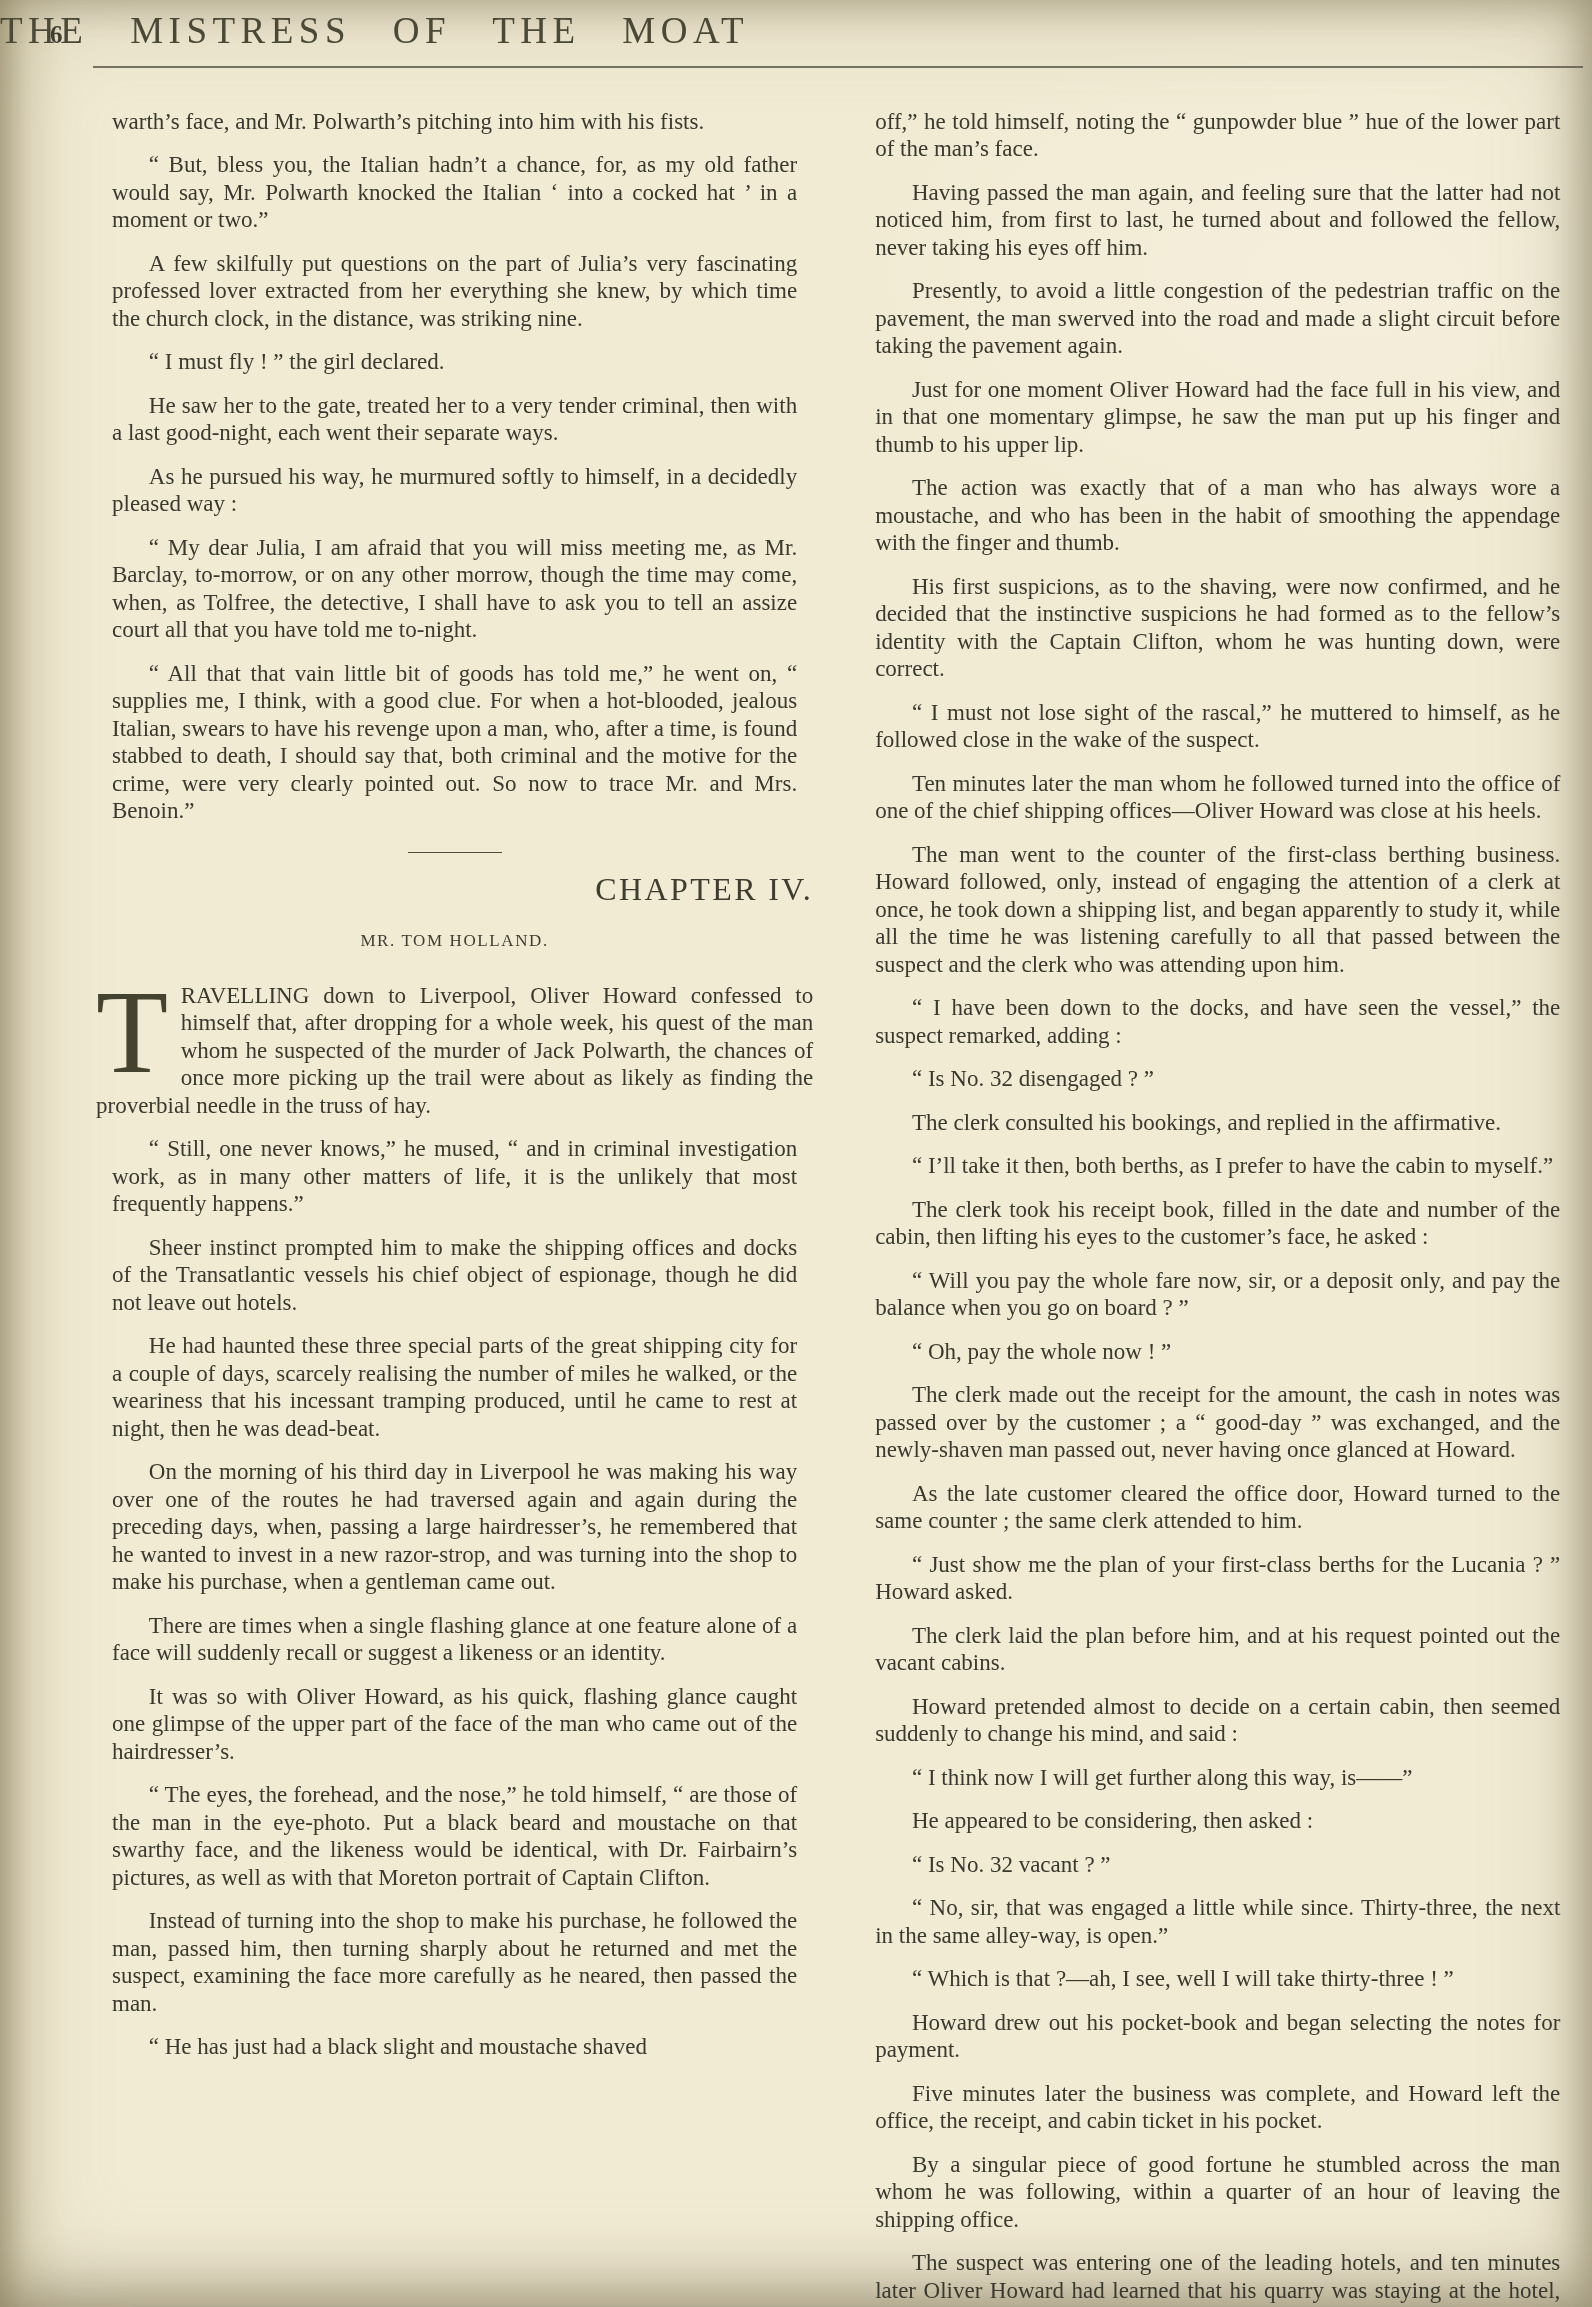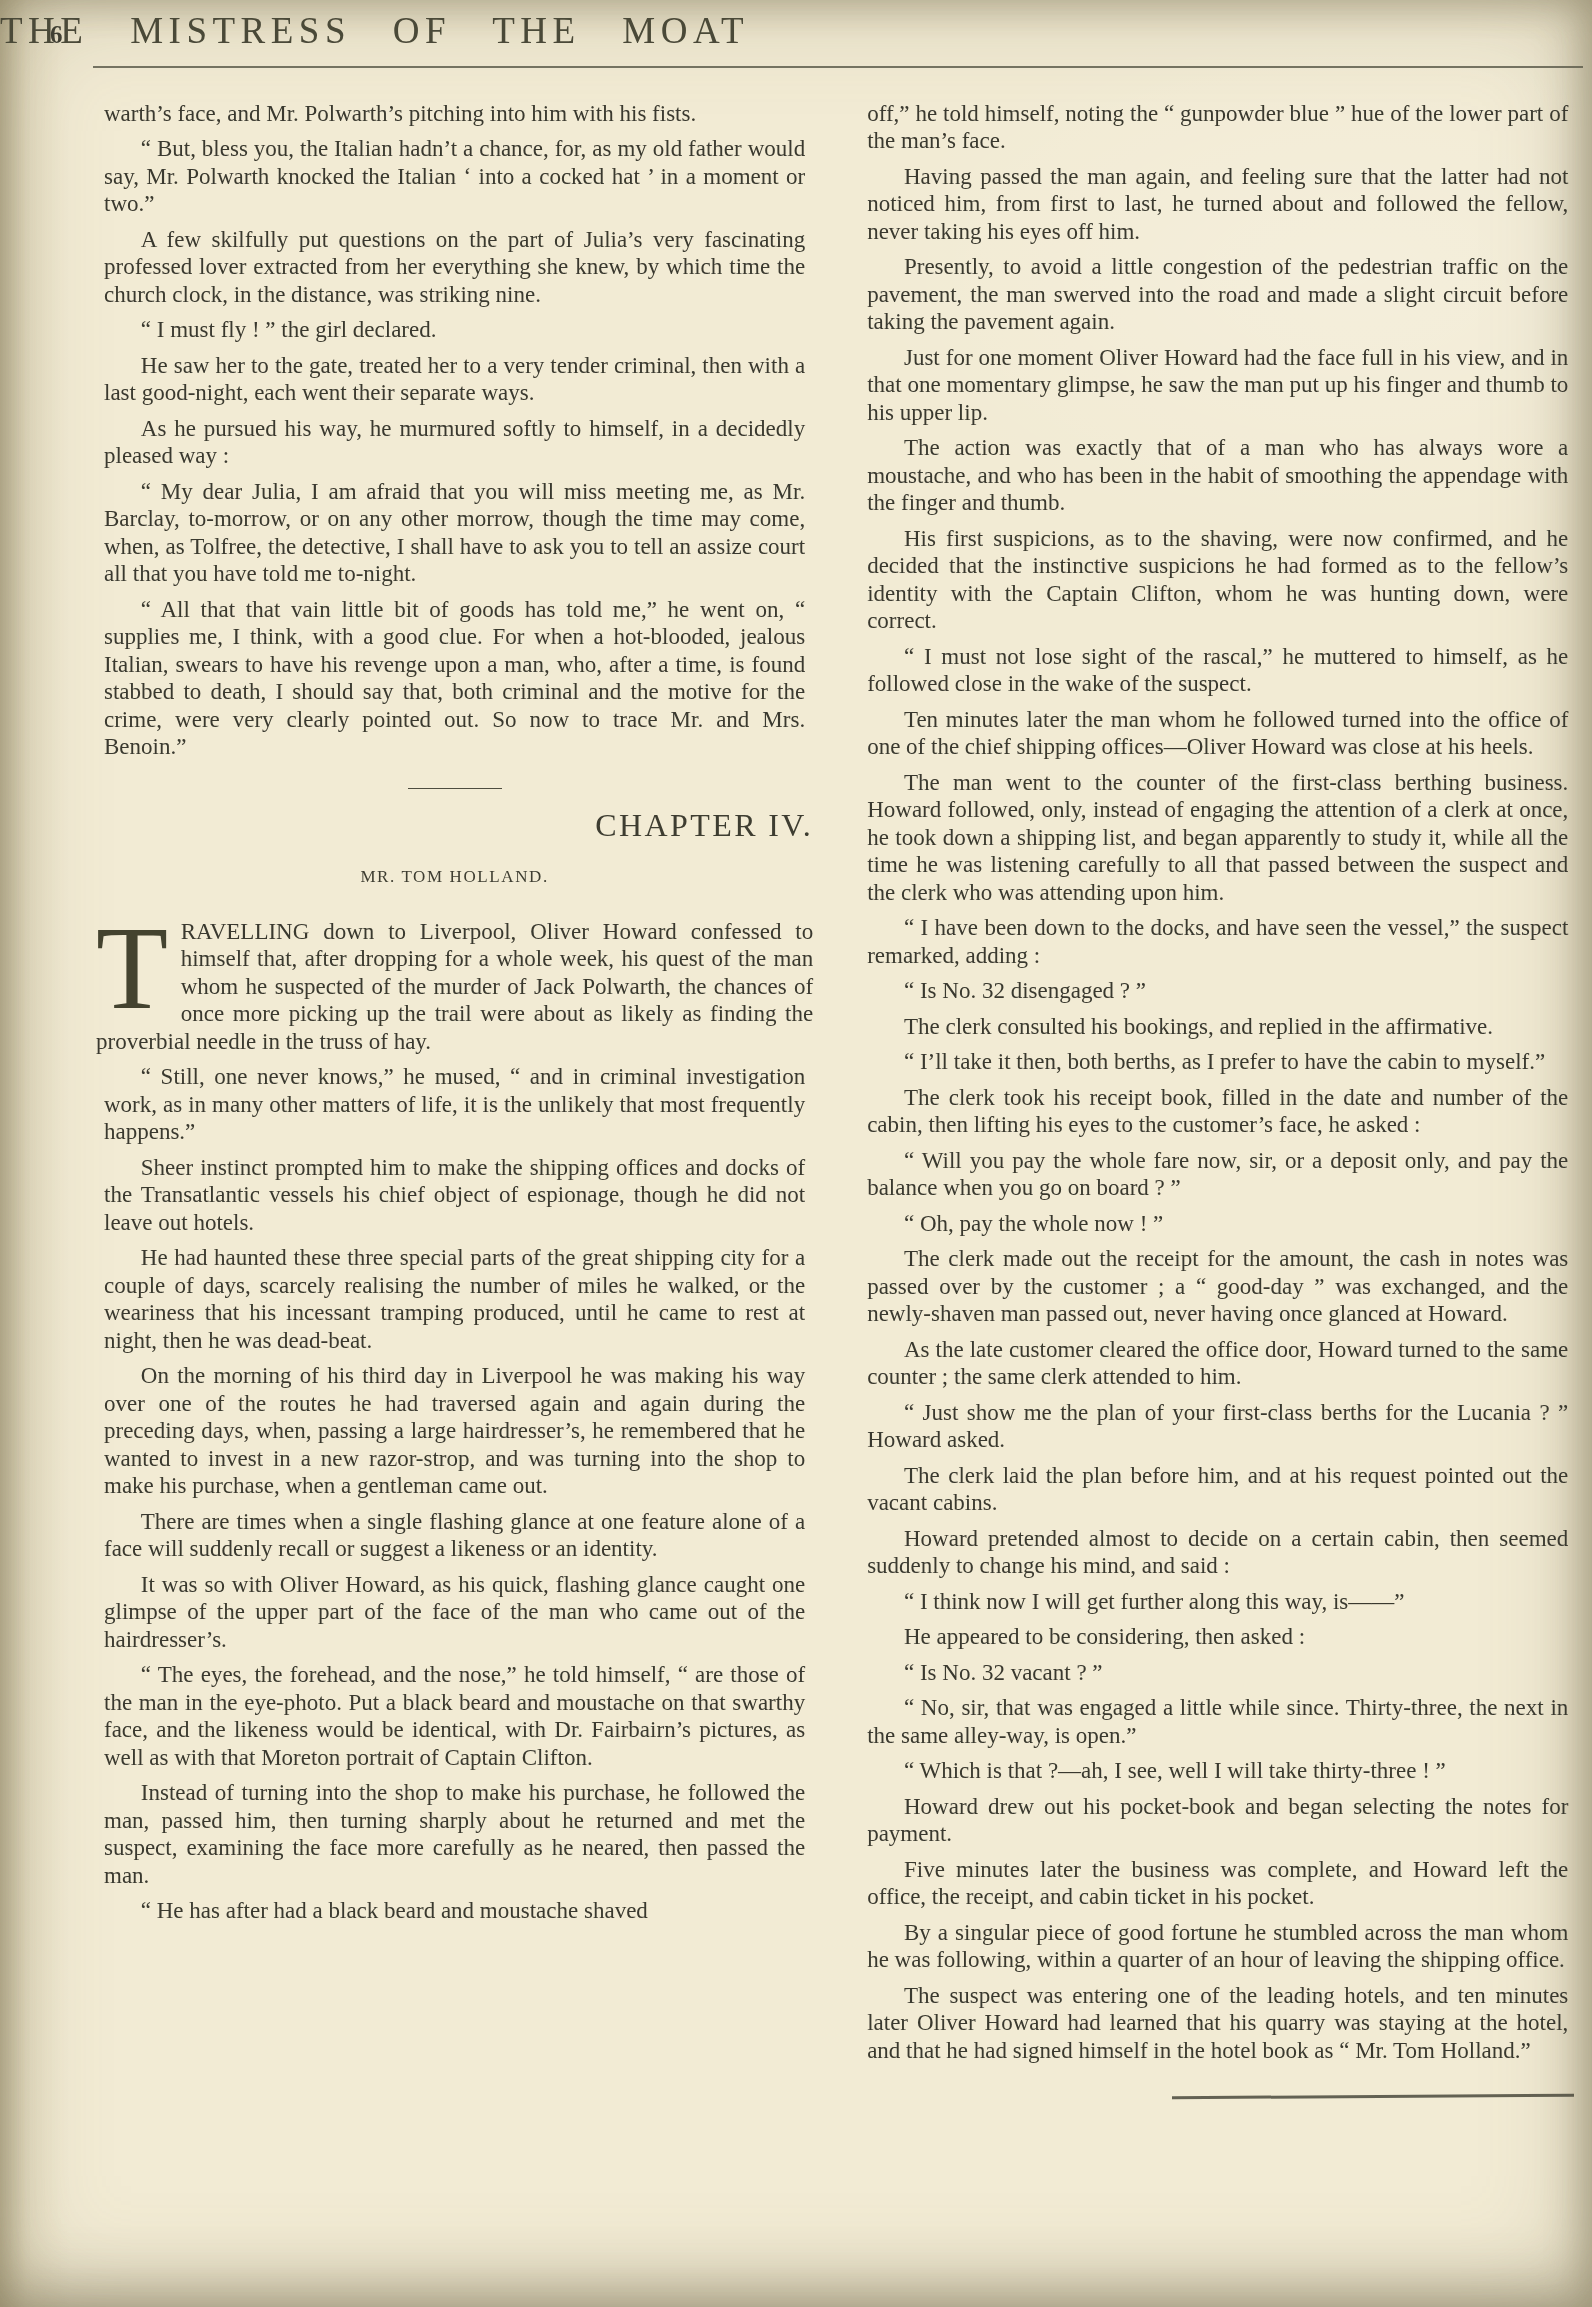--- a/index.html
+++ b/index.html
@@ -40,21 +40,21 @@
   .columns {
     display: flex;
     gap: 46px;
     margin: 23.6px 15.7px 0 96px;
   }
   .col {
     flex: 1 1 0;
     font-size: 23px;
     line-height: 27.5px;
   }
-  .para { margin: 8px; text-indent: 1.6em; text-align: justify; }
+  .para { margin: 16px; text-indent: 1.6em; text-align: justify; }
   .cont-first .para:first-child { text-indent: 0; }
   .separator {
     width: 94px;
     border-top: 1.6px solid #4e4d40;
     margin: 27px auto 23.6px auto;
   }
   .chapter-heading {
     text-align: right;
     font-size: 32px;
     letter-spacing: 2.4px;
@@ -120,21 +120,21 @@
 
       <div class="para-block">
           <p class="para">“ Still, one never knows,” he mused, “ and in criminal investigation work, as in many other matters of life, it is the unlikely that most frequently happens.”</p>
           <p class="para">Sheer instinct prompted him to make the shipping offices and docks of the Transatlantic vessels his chief object of espionage, though he did not leave out hotels.</p>
           <p class="para">He had haunted these three special parts of the great shipping city for a couple of days, scarcely realising the number of miles he walked, or the weariness that his incessant tramping produced, until he came to rest at night, then he was dead-beat.</p>
           <p class="para">On the morning of his third day in Liverpool he was making his way over one of the routes he had traversed again and again during the preceding days, when, passing a large hairdresser’s, he remembered that he wanted to invest in a new razor-strop, and was turning into the shop to make his purchase, when a gentleman came out.</p>
           <p class="para">There are times when a single flashing glance at one feature alone of a face will suddenly recall or suggest a likeness or an identity.</p>
           <p class="para">It was so with Oliver Howard, as his quick, flashing glance caught one glimpse of the upper part of the face of the man who came out of the hairdresser’s.</p>
           <p class="para">“ The eyes, the forehead, and the nose,” he told himself, “ are those of the man in the eye-photo. Put a black beard and moustache on that swarthy face, and the likeness would be identical, with Dr. Fairbairn’s pictures, as well as with that Moreton portrait of Captain Clifton.</p>
           <p class="para">Instead of turning into the shop to make his purchase, he followed the man, passed him, then turning sharply about he returned and met the suspect, examining the face more carefully as he neared, then passed the man.</p>
-          <p class="para">“ He has after had a black beard and moustache shaved</p>
+          <p class="para">“ He has just had a black slight and moustache shaved</p>
         </div>
     </div>
 
     <div class="col">
       <div class="para-block cont-first">
           <p class="para">off,” he told himself, noting the “ gunpowder blue ” hue of the lower part of the man’s face.</p>
           <p class="para">Having passed the man again, and feeling sure that the latter had not noticed him, from first to last, he turned about and followed the fellow, never taking his eyes off him.</p>
           <p class="para">Presently, to avoid a little congestion of the pedestrian traffic on the pavement, the man swerved into the road and made a slight circuit before taking the pavement again.</p>
           <p class="para">Just for one moment Oliver Howard had the face full in his view, and in that one momentary glimpse, he saw the man put up his finger and thumb to his upper lip.</p>
           <p class="para">The action was exactly that of a man who has always wore a moustache, and who has been in the habit of smoothing the appendage with the finger and thumb.</p>

